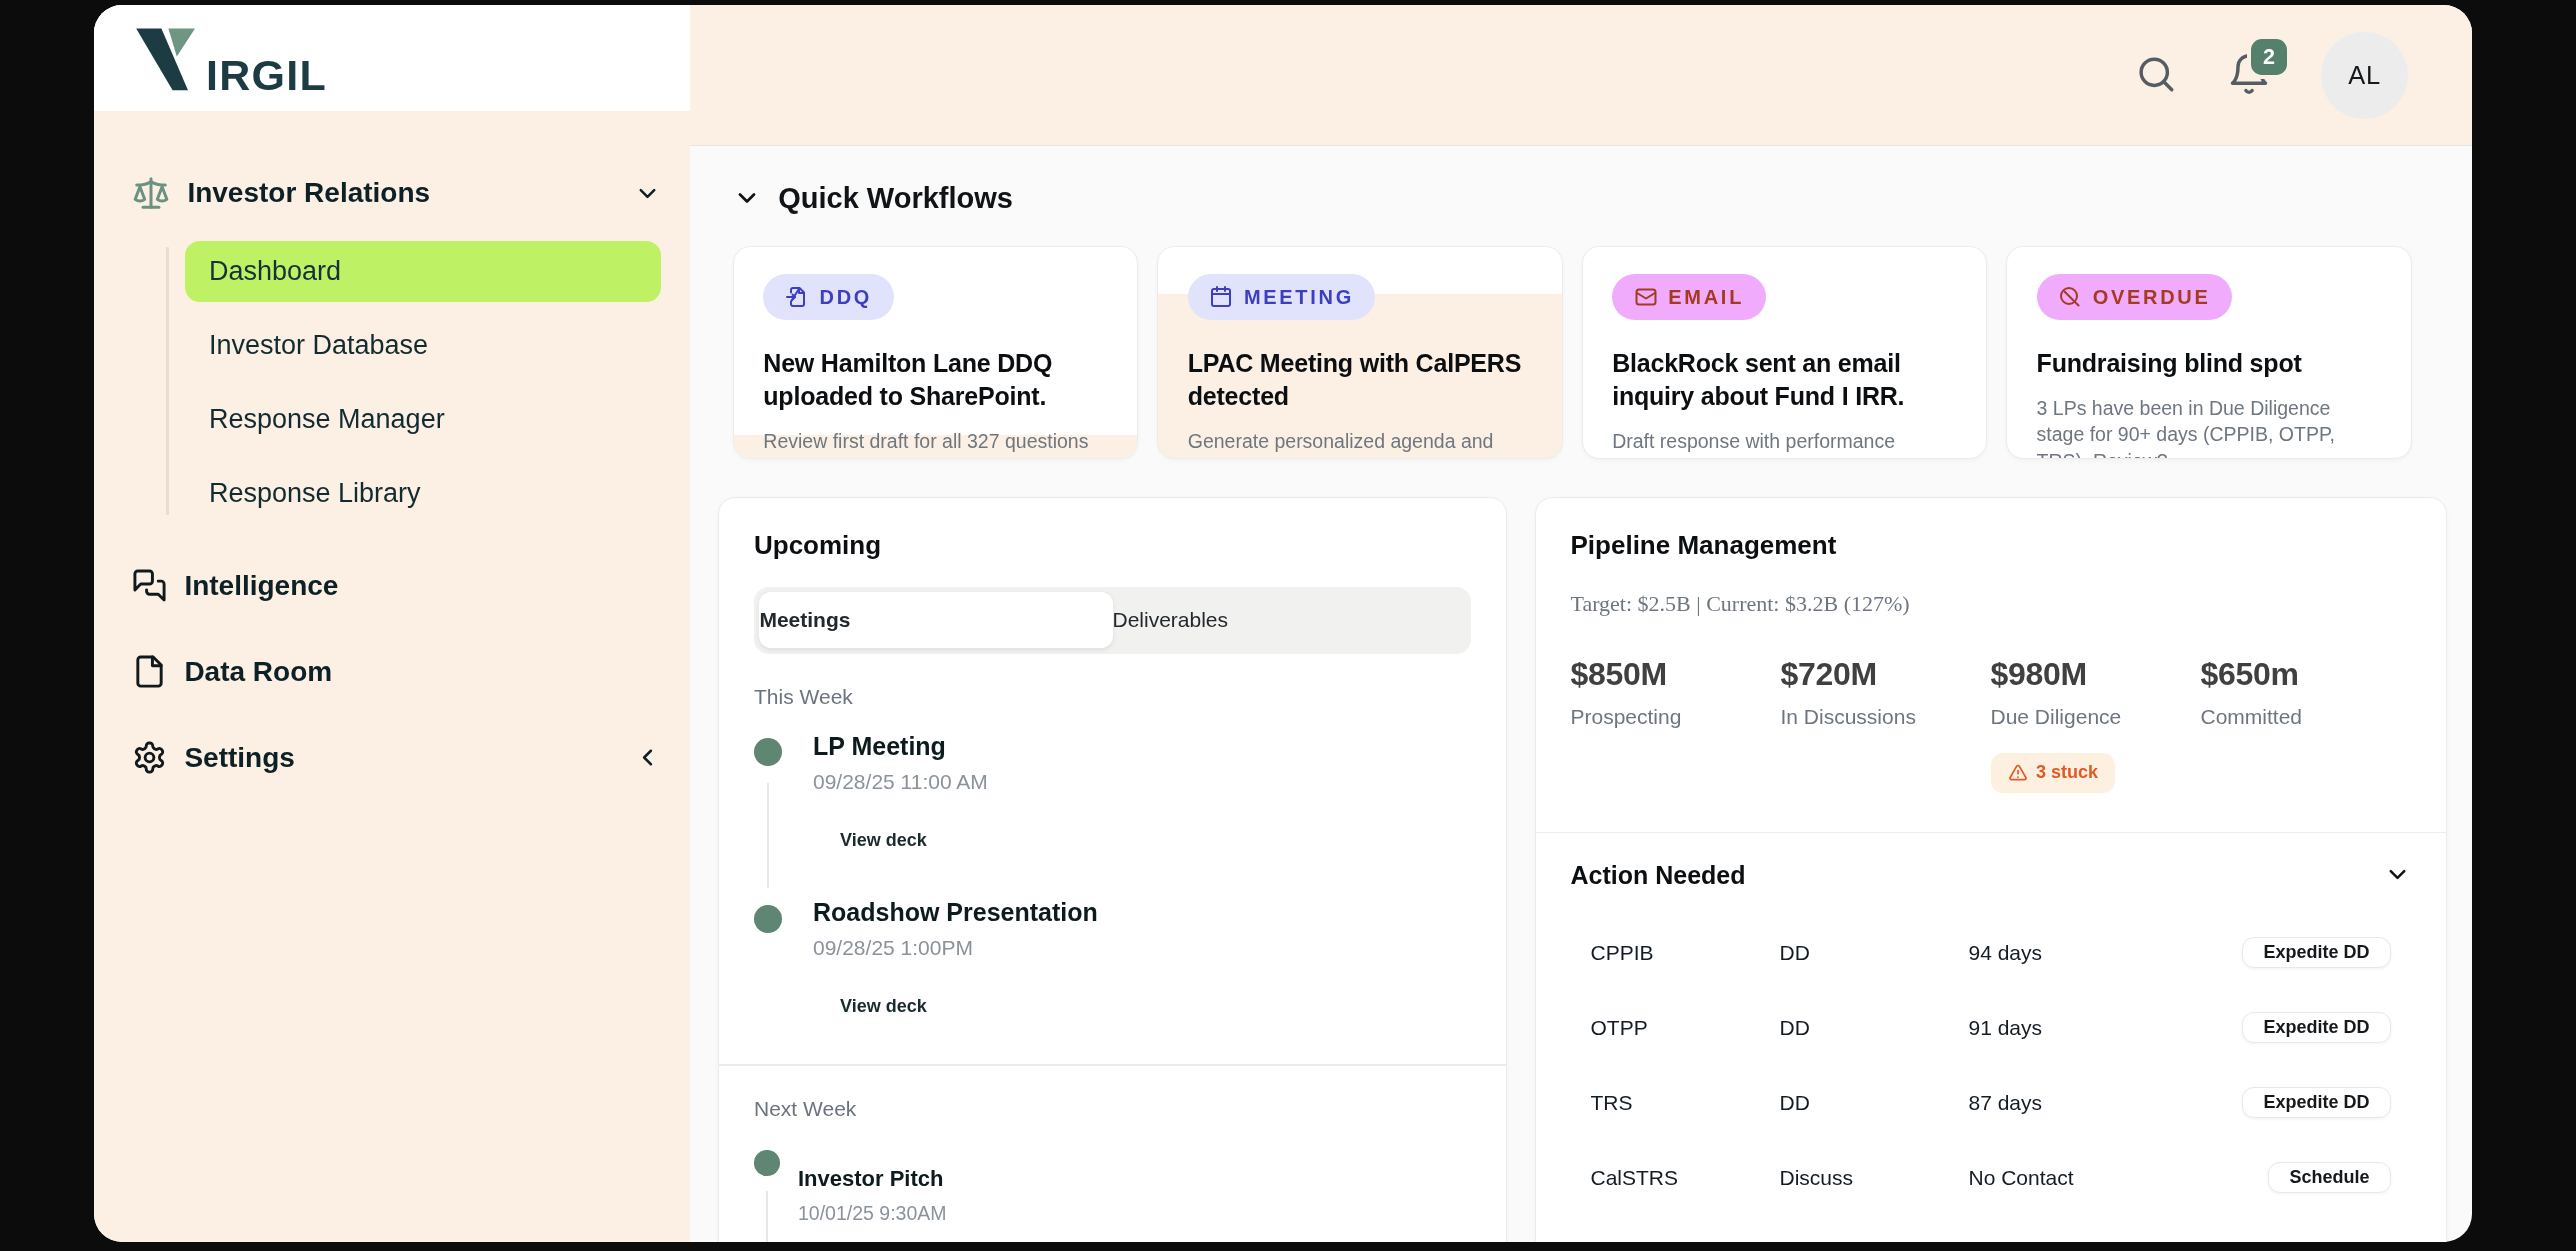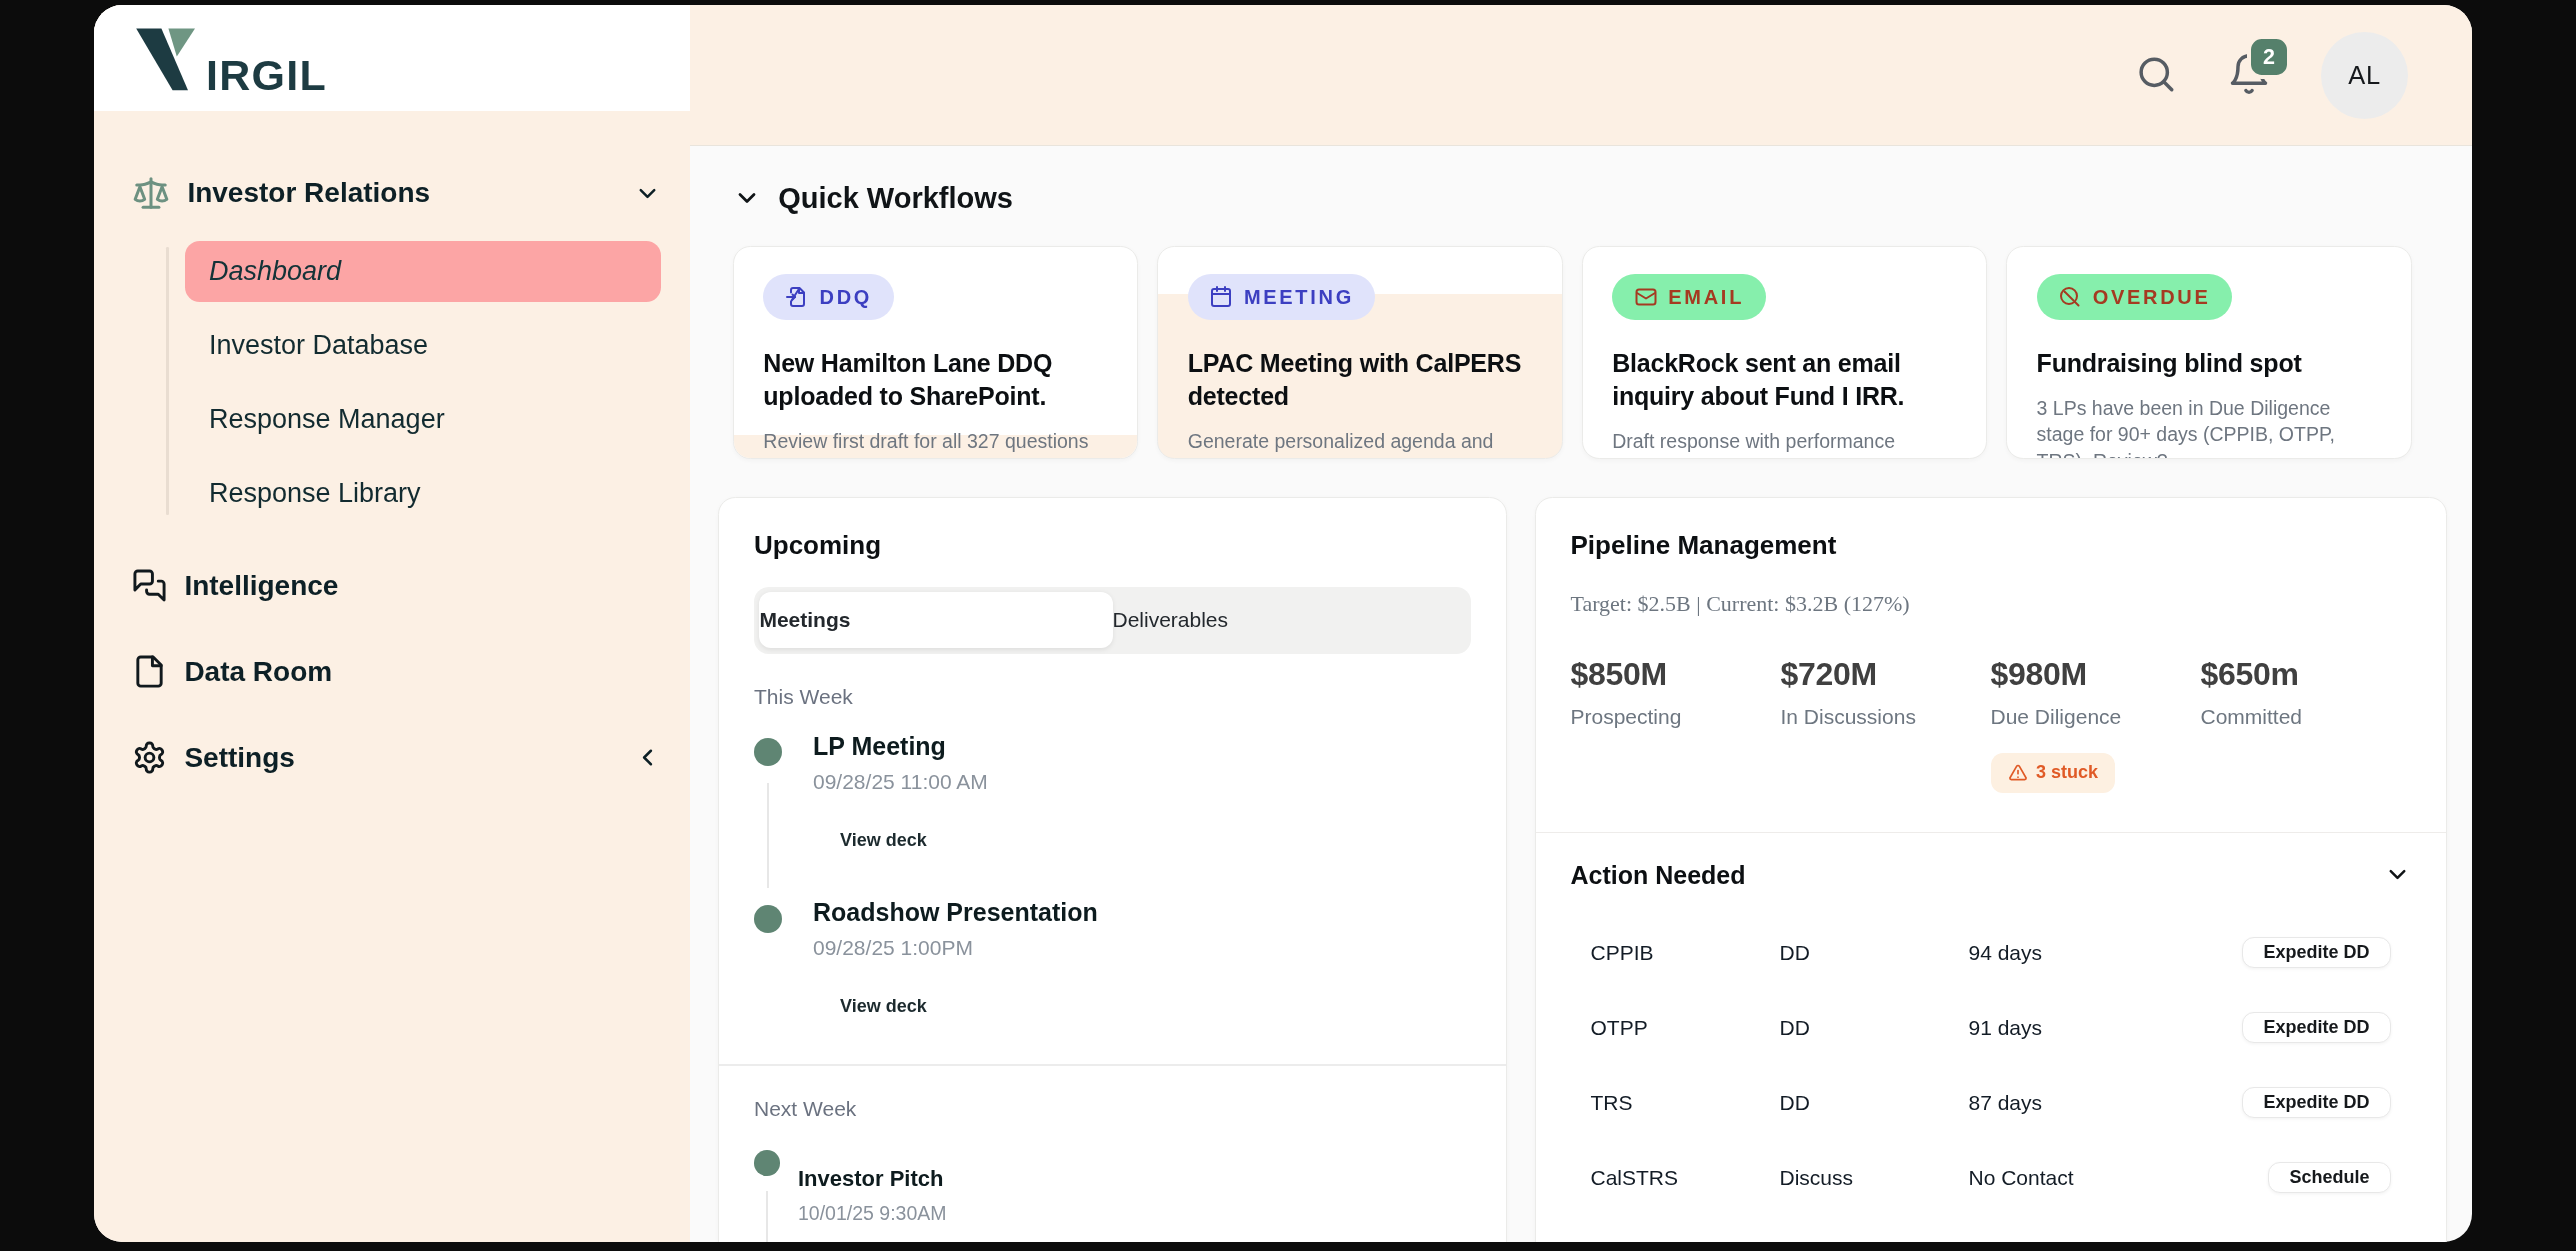--- a/index.html
+++ b/index.html
@@ -18,21 +18,21 @@
 
   .nav { padding:54px 29.5px 0 38px; }
   .nav-group { display:flex; align-items:center; gap:17.4px; height:56px; }
   .nav-group .glyph { color:#6d9181; }
   .nav-group-label { font-size:28px; font-weight:bold; color:#0d2026; flex:1; }
   .glyph svg { display:block; }
 
   .subnav { position:relative; margin:20px 0 29.5px 34px; padding-left:19px; }
   .subnav::before { content:""; position:absolute; left:0; top:5.4px; bottom:9.4px; width:2.7px; background:#e9ddd1; border-radius:1.3px; }
   .subnav-item { font-size:27px; color:#122b30; padding:14.8px 24px; border-radius:14.8px; margin-bottom:13.4px; }
-  .subnav-item.active { background:#fca5a5; color:#143338;font-style:italic; }
+  .subnav-item.active { background:#bef264; color:#143338; }
 
   .nav-item { display:flex; align-items:center; gap:17.4px; padding:14.8px 0; margin-bottom:21.5px; }
   .nav-item .glyph { color:#11191d; }
   .nav-item-label { font-size:28px; font-weight:bold; color:#0d2026; flex:1; }
 
   
   .main { flex:1; display:flex; flex-direction:column; min-width:0; }
   .topbar { height:141px; background:#fcf0e4; border-bottom:1.3px solid #e9e4dc; flex:0 0 auto;
             display:flex; align-items:center; justify-content:flex-end; gap:50px; padding-right:64px; }
   .icon-btn { color:#565c63; display:block; }
@@ -51,21 +51,21 @@
   .qw-title { font-size:29px; font-weight:bold; color:#101417; }
   .qw-cards { margin-top:31px; display:grid; grid-template-columns:repeat(4,1fr); gap:19px; }
   .qw-card { position:relative; background:#fff; border:1.3px solid #ebebe9; border-radius:17.4px;
              padding:27px 29.5px 24px; height:213px; overflow:hidden;
              box-shadow:0 1.3px 4px rgba(0,0,0,0.03); }
   .qw-card.peek::after { content:""; position:absolute; left:0; right:0; bottom:0; height:23px; background:#fcf0e4; }
   .qw-card.hl { background:linear-gradient(#ffffff 0 47px, #fcf0e4 47px 100%); }
   .pill { position:relative; z-index:1; display:inline-flex; align-items:center; gap:10.7px;
           border-radius:670px; padding:10.7px 21.5px; font-size:20px; font-weight:bold; letter-spacing:2.7px; }
   .pill.indigo { background:#e0e3fb; color:#3c3fc1; }
-  .pill.rust { background:#86efac; color:#a53a21; }
+  .pill.rust { background:#f0abfc; color:#a53a21; }
   .qw-card h3 { position:relative; z-index:1; margin-top:27px; font-size:25px; line-height:1.32; color:#0c0f12; letter-spacing:-0.2px; }
   .qw-card p { position:relative; z-index:1; margin-top:14.8px; font-size:19.5px; line-height:1.38; color:#6e7680; }
 
   
   .panels { display:grid; grid-template-columns:789px 912px; gap:27.5px; margin-top:38px; align-items:start; }
   .panel { background:#fff; border:1.3px solid #ebebe9; border-radius:17.4px; padding:32px 35px; box-shadow:0 1.3px 4px rgba(0,0,0,0.03); }
   .panel-title { font-size:26px; font-weight:bold; color:#0c0f12; }
 
   
   .upcoming { height:939px; }

